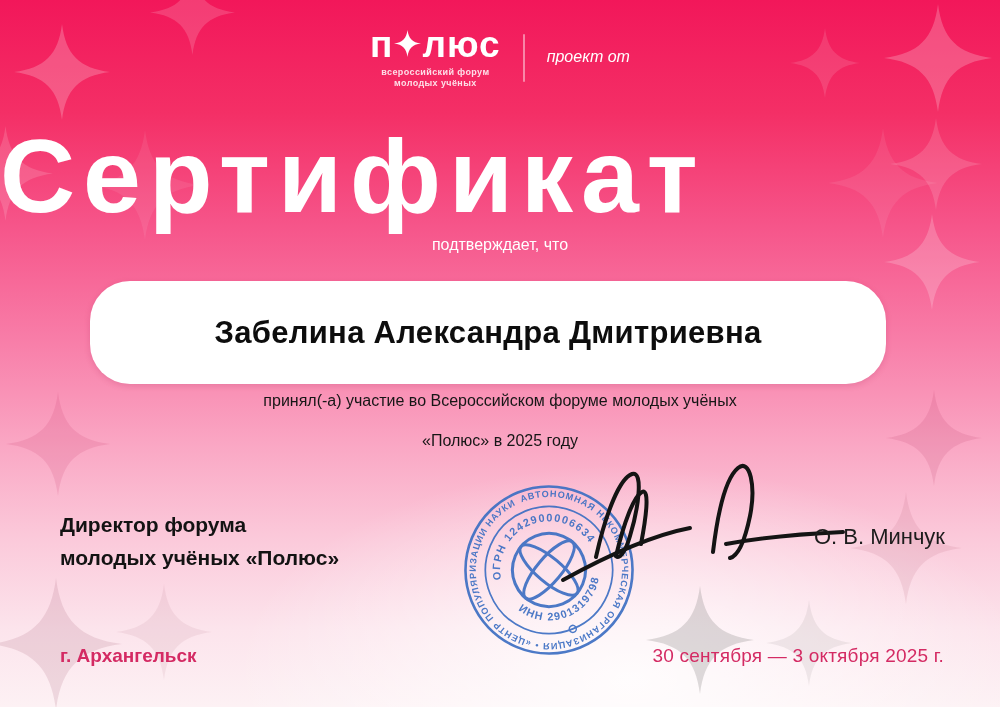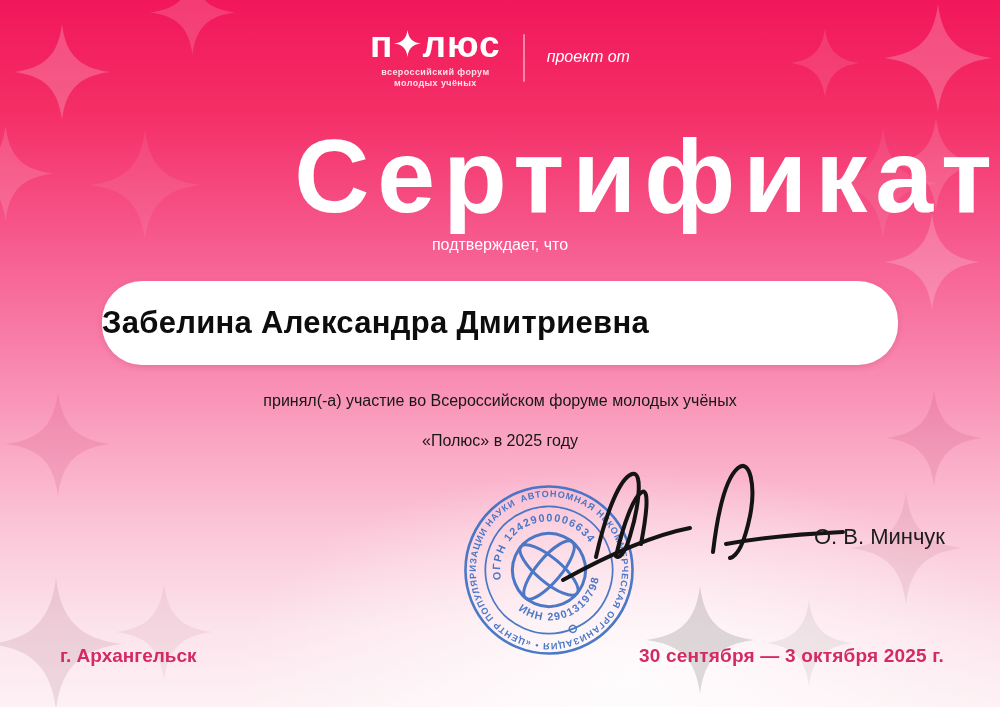--- a/index.html
+++ b/index.html
@@ -31,33 +31,33 @@
   .logo-star { width:27px; height:27px; margin:0 1px 3px 1px; color:#fff; }
   .logo-sub { font-size:9px; font-weight:700; opacity:.85; letter-spacing:.4px; line-height:11px; margin-top:4px; }
   .header-divider { width:2px; height:48px; background:rgba(255,255,255,.45); border-radius:1px; }
   .project { text-align:left; line-height:1.15; }
   .project-line1 { font-size:16px; font-weight:500;font-style:italic; }
   .project-line2 { font-size:23px; font-weight:800; letter-spacing:.3px; }
 
   
   .title {
     position:absolute; top:124px; left:0; width:100%;
-    text-align:right; color:#fff;
+    text-align:left; color:#fff;
     font-size:104px; font-weight:800; letter-spacing:8px; line-height:1.0;
   }
   .subtitle {
     position:absolute; top:236px; left:0; width:100%;
     text-align:center; color:#fff; font-size:16px; font-weight:500;
   }
 
   
   .name-pill {
-    position:absolute; top:281px; left:102px; width:796px; height:84px;
+    position:absolute; top:281px; left:90px; width:796px; height:103px;
     background:#fff; border-radius:40px;
-    display:flex; align-items:center; 
+    display:flex; align-items:center; justify-content:center;
     box-shadow:0 2px 6px rgba(160,20,70,.18);
   }
   .name-text { font-size:31px; font-weight:700; color:#0d0d0d; letter-spacing:.3px; }
 
   
   .body-text {
     position:absolute; top:381px; left:0; width:100%;
     text-align:center; color:#161616; font-size:16px; font-weight:500; line-height:40px;
   }
 
@@ -76,21 +76,21 @@
   }
   .signature-svg { position:absolute; top:452px; left:558px; width:300px; height:145px; }
 
   
   .footer-city {
     position:absolute; top:645px; left:60px;
     color:#d42a63; font-size:19px; font-weight:700;
   }
   .footer-dates {
     position:absolute; top:645px; right:56px;
-    color:#d42a63; font-size:19px; font-weight:700; letter-spacing:.2px;
+    color:#d42a63; font-size:19px; font-weight:400; letter-spacing:.2px;
   }
 </style>
 </head>
 <body>
 
 <div class="certificate">
 
   <svg width="0" height="0" style="position:absolute" aria-hidden="true">
     <symbol id="sparkle" viewBox="0 0 100 100">
       <path fill="currentColor" d="M50 0C54 32 68 46 100 50C68 54 54 68 50 100C46 68 32 54 0 50C32 46 46 32 50 0Z"></path>
@@ -171,20 +171,24 @@
 
   <div class="name-pill">
     <span class="name-text">Забелина Александра Дмитриевна</span>
   </div>
 
   <div class="body-text">
     <div>принял(-а) участие во Всероссийском форуме молодых учёных</div>
     <div>«Полюс» в 2025 году</div>
   </div>
 
+  <div class="director">
+    <div>Директор форума</div>
+    <div>молодых учёных «Полюс»</div>
+  </div>
 
   <svg class="stamp" viewBox="0 0 200 200">
     <g fill="none" stroke="#3d6fc3">
       <circle cx="100" cy="100" r="96" stroke-width="3"></circle>
       <circle cx="100" cy="100" r="73" stroke-width="2"></circle>
       <circle cx="100" cy="100" r="42" stroke-width="3.5"></circle>
       <ellipse cx="100" cy="100" rx="42" ry="14" stroke-width="3.5" transform="rotate(-28 100 100)"></ellipse>
       <ellipse cx="100" cy="100" rx="14" ry="42" stroke-width="3.5" transform="rotate(-28 100 100)"></ellipse>
       <circle cx="100" cy="173" r="4" stroke-width="1.8"></circle>
     </g>

